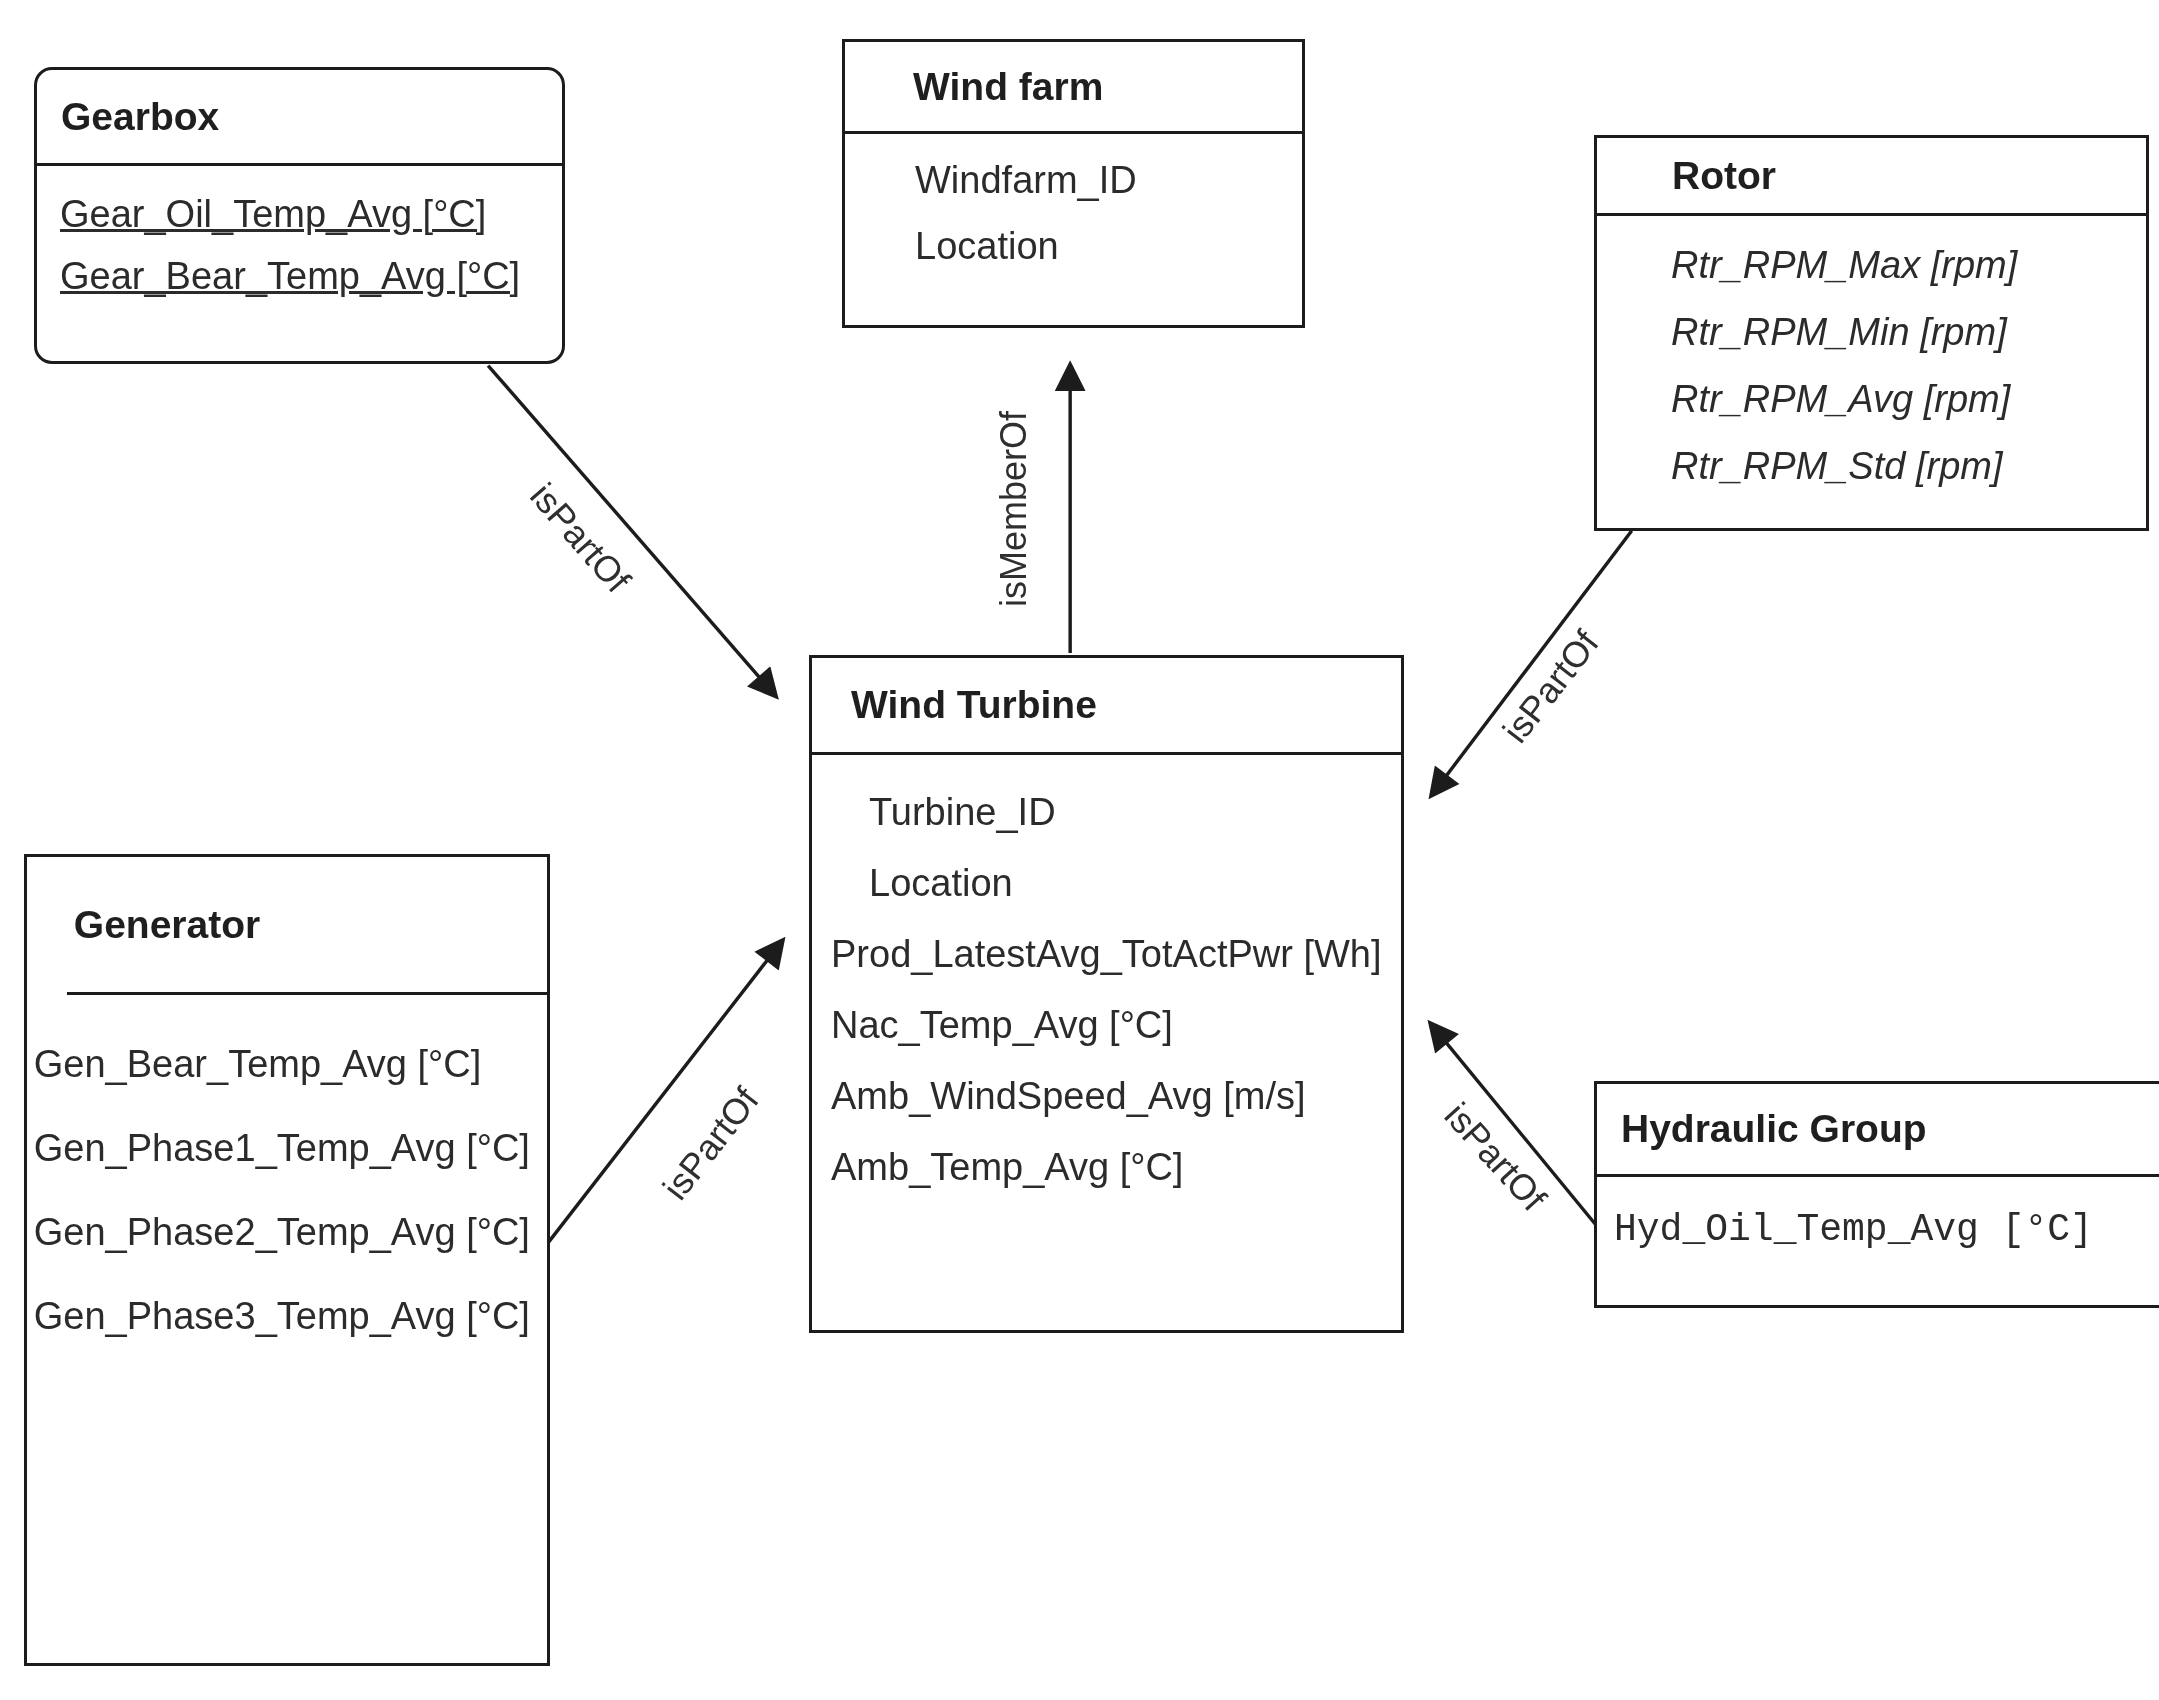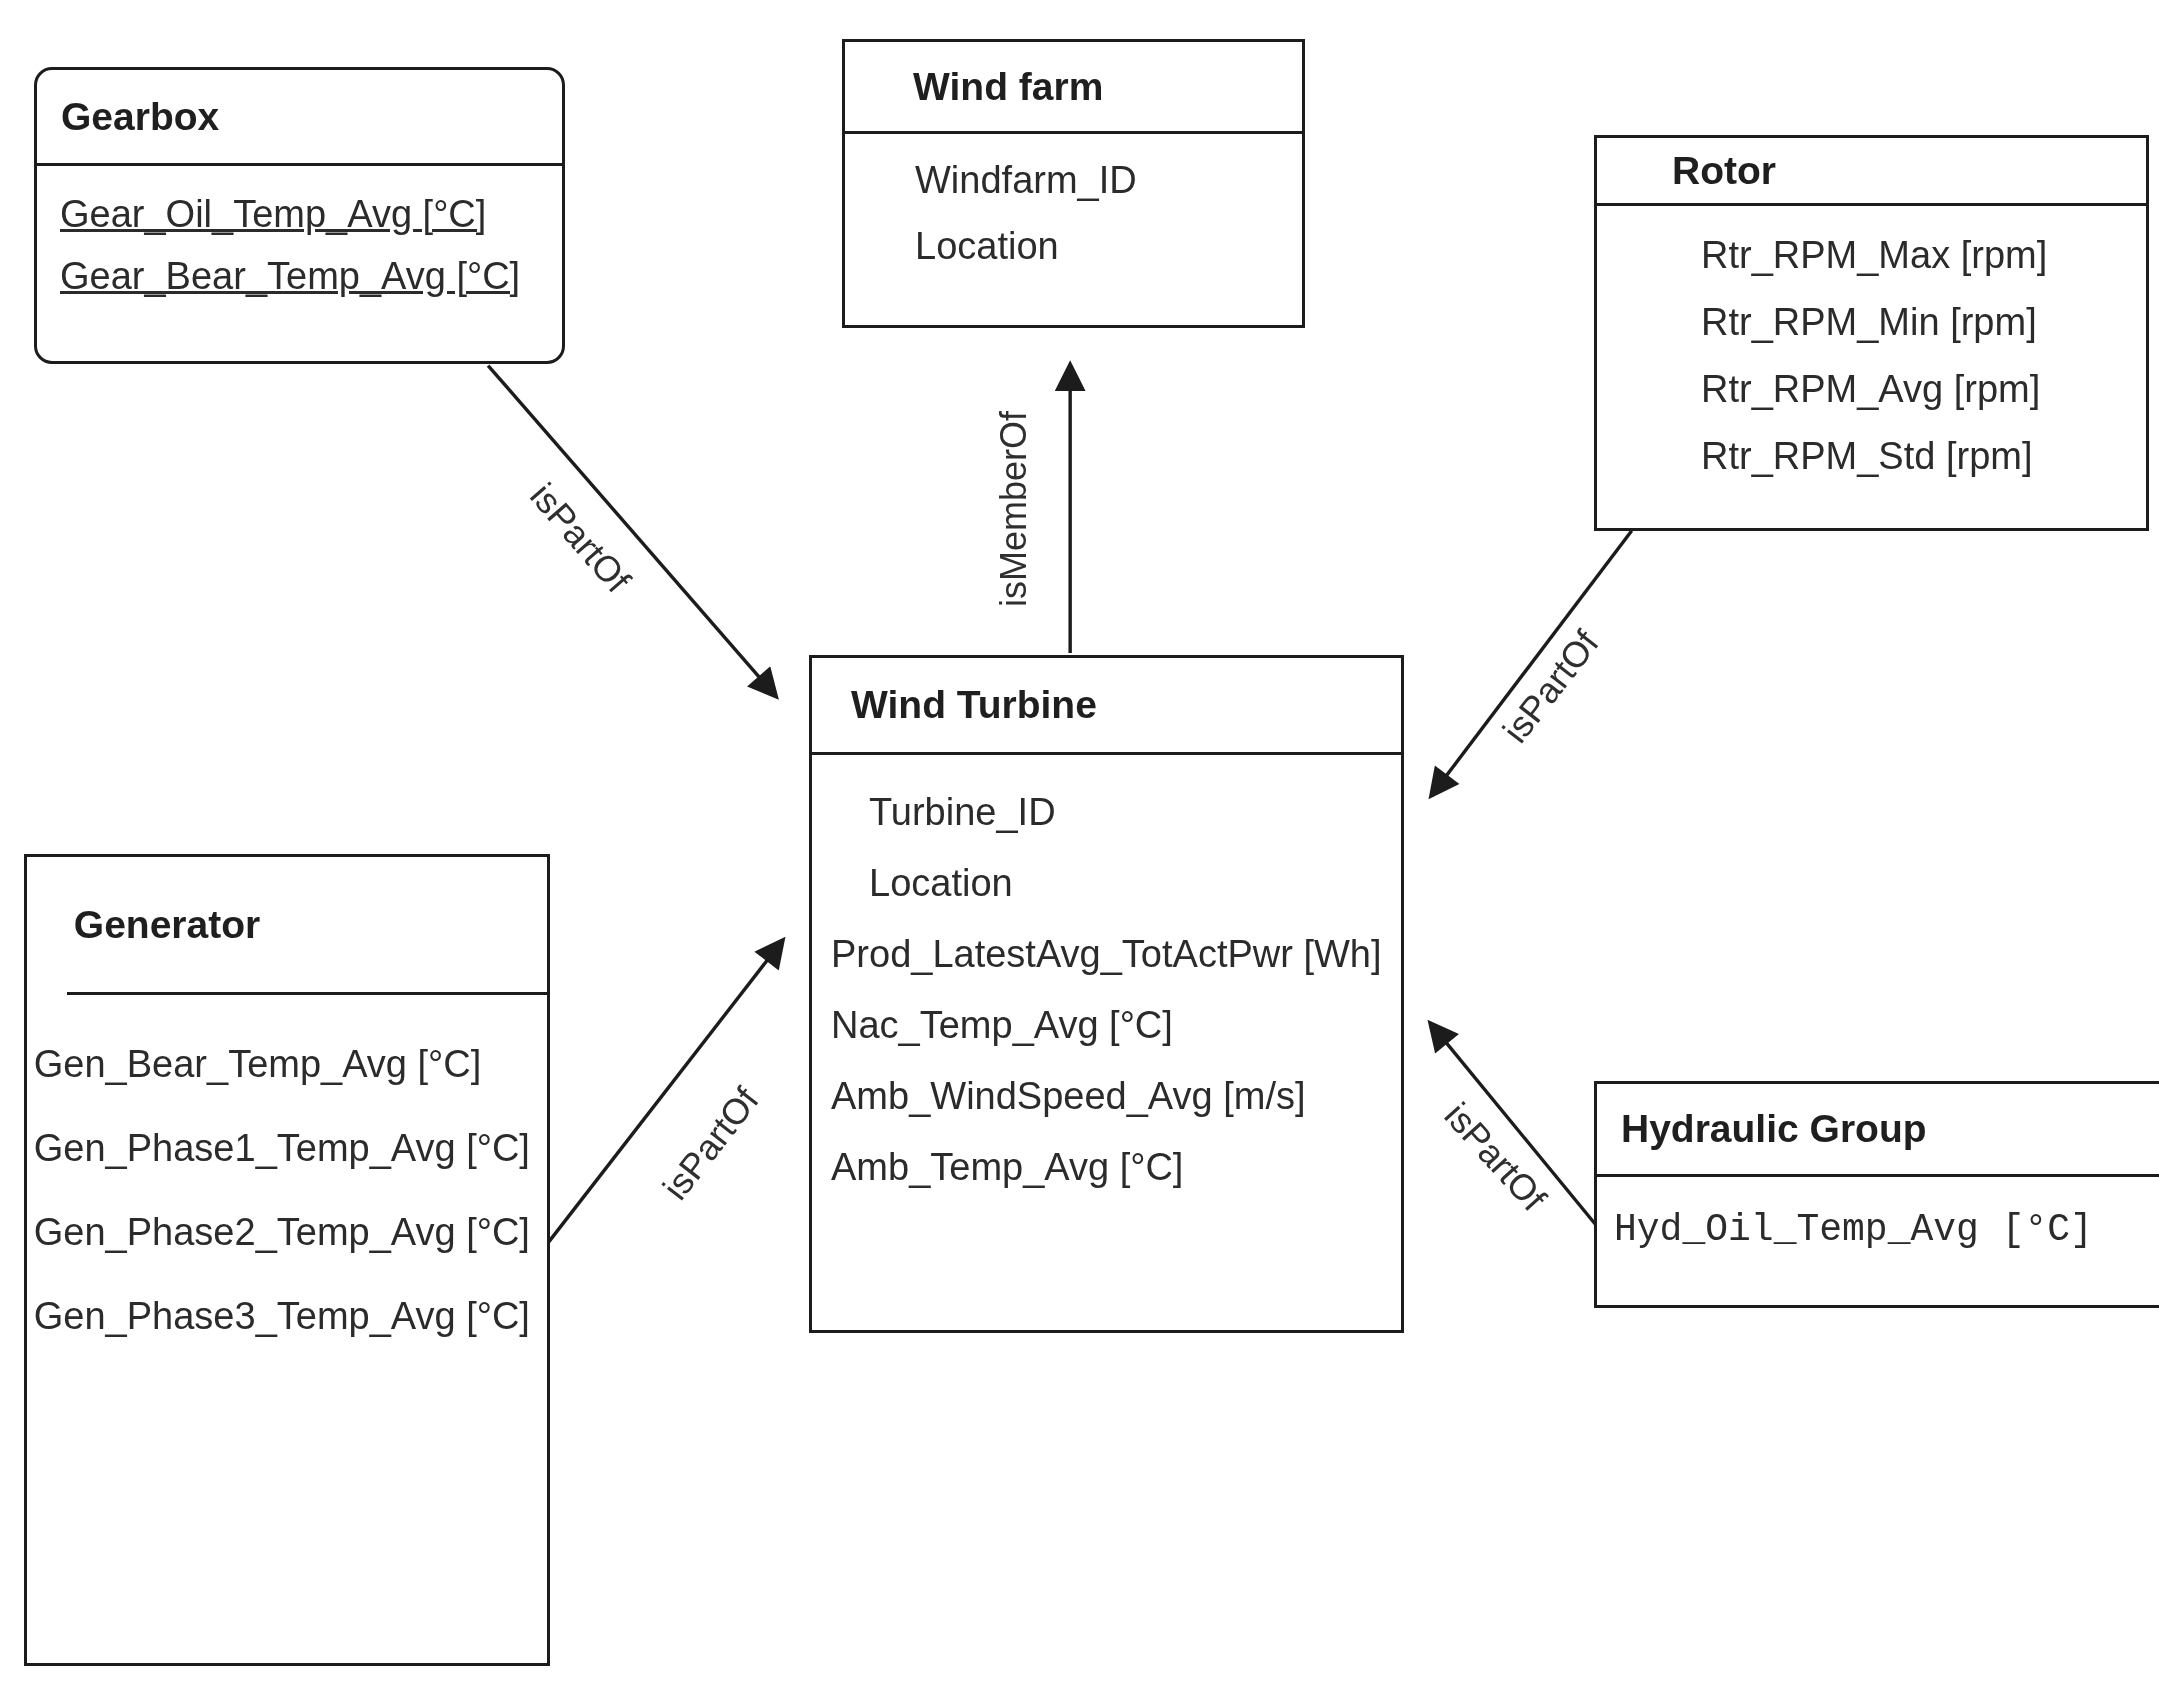--- a/index.html
+++ b/index.html
@@ -38,23 +38,23 @@
   .entity--gearbox   .entity-title { height: 96px; padding-left: 24px; }
   .entity--gearbox   .entity-attrs { padding-top: 17px; }
   .entity--gearbox   .entity-attrs div { line-height: 62px; padding-left: 23px; text-decoration: underline; }
 
   .entity--windfarm  { left: 842px;  top: 39px;   width: 463px; height: 289px; }
   .entity--windfarm  .entity-title { height: 92px; padding-left: 68px; }
   .entity--windfarm  .entity-attrs { padding-top: 13px; }
   .entity--windfarm  .entity-attrs div { line-height: 66px; padding-left: 70px; }
 
   .entity--rotor     { left: 1594px; top: 135px;  width: 555px; height: 396px; }
-  .entity--rotor     .entity-title { height: 68px; padding-left: 75px; }
+  .entity--rotor     .entity-title { height: 78px; padding-left: 75px; }
   .entity--rotor     .entity-attrs { padding-top: 16.3px; }
-  .entity--rotor     .entity-attrs div { line-height: 67px; padding-left: 104px; }
+  .entity--rotor     .entity-attrs div { line-height: 67px; padding-left: 74px; font-style: italic; }
 
   .entity--turbine   { left: 809px;  top: 655px;  width: 595px; height: 678px; }
   .entity--turbine   .entity-title { height: 97px; padding-left: 39px; }
   .entity--turbine   .entity-attrs { padding-top: 22px; }
   .entity--turbine   .entity-attrs div { line-height: 71px; padding-left: 19px; }
   .entity--turbine   .entity-attrs div:nth-child(-n+2) { padding-left: 57px; }
 
   .entity--generator { left: 24px;   top: 854px;  width: 526px; height: 812px; }
   .entity--generator .entity-title { height: 138px; padding-left: 6.8px; margin-left: 40px; }
   .entity--generator .entity-attrs { padding-top: 27px; }

